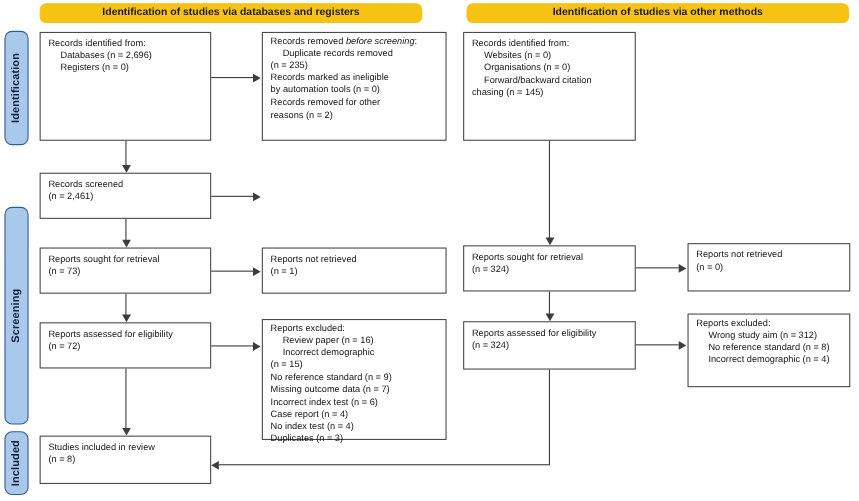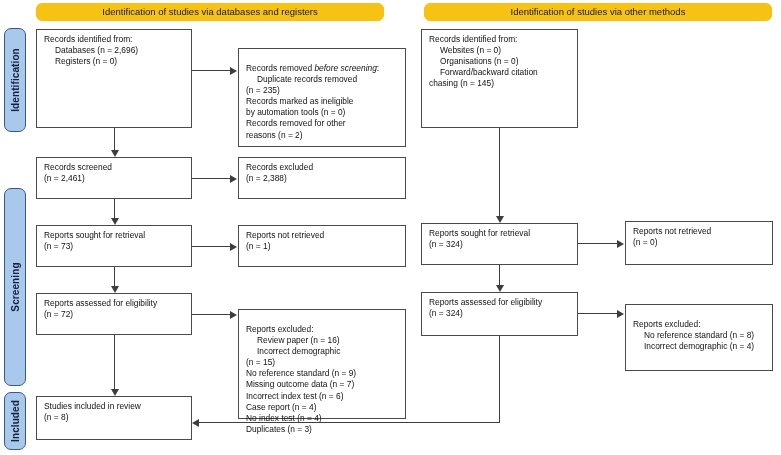--- a/index.html
+++ b/index.html
@@ -40,39 +40,38 @@
   .banner {
     position: absolute;
     background: #f6c213;
     border: 1px solid #f6c213;
     border-radius: 6px;
     box-sizing: border-box;
     display: flex;
     align-items: center;
     justify-content: center;
     font-size: 9.5px;
-    font-weight: normal;
+    font-weight: bold;
     color: #1a1a1a;
     text-align: center;
     line-height: 1.15;
   }
   
   .fbox {
     position: absolute;
     background: #ffffff;
     border: 1px solid #4a4a4a;
     box-sizing: border-box;
     display: flex;
     align-items: flex-start;
     padding: 4px 6px 4px 7px;
   }
   .fbox.top-align {
     align-items: flex-start;
-    padding-top: 14px;
-    margin-top: 19px;
+    padding-top: 2px;
   }
   .fbox-text {
     font-size: 8.4px;
     line-height: 1.32;
     color: #111111;
     white-space: pre-wrap;
     width: 100%;
   }
   .fbox-text .ind {
     padding-left: 11px;
@@ -142,23 +141,20 @@
   <div class="conn h" style="left:192px; top:70px; width:38px;"></div>
   <div class="arrow right" style="left:230px; top:66.5px;"></div>
 
   <div class="conn v" style="left:114px; top:128px; height:24px;"></div>
   <div class="arrow down" style="left:110.5px; top:150px;"></div>
 
   <div class="fbox" style="left:36px; top:157px; width:156px; height:42px;">
     <div class="fbox-text"><span>Records screened</span><br><span>(n = 2,461)</span></div>
   </div>
 
-  <div class="fbox" style="left:238px; top:157px; width:168px; height:42px;">
-    <div class="fbox-text"><span>Records excluded</span><br><span>(n = 2,388)</span></div>
-  </div>
 
   <div class="conn h" style="left:192px; top:178px; width:38px;"></div>
   <div class="arrow right" style="left:230px; top:174.5px;"></div>
 
   <div class="conn v" style="left:114px; top:199px; height:21px;"></div>
   <div class="arrow down" style="left:110.5px; top:218px;"></div>
 
   <div class="fbox" style="left:36px; top:225px; width:156px; height:42px;">
     <div class="fbox-text"><span>Reports sought for retrieval</span><br><span>(n = 73)</span></div>
   </div>
@@ -210,21 +206,21 @@
   <div class="arrow right" style="left:617px; top:239.5px;"></div>
 
   <div class="conn v" style="left:499px; top:265px; height:22px;"></div>
   <div class="arrow down" style="left:495.5px; top:285px;"></div>
 
   <div class="fbox" style="left:421px; top:292px; width:157px; height:44px;">
     <div class="fbox-text"><span>Reports assessed for eligibility</span><br><span>(n = 324)</span></div>
   </div>
 
   <div class="fbox top-align" style="left:625px; top:285px; width:148px; height:67px;">
-    <div class="fbox-text"><span>Reports excluded:</span><span class="ind">No reference standard (n = 8)</span><span class="ind">Incorrect demographic (n = 4)</span></div>
+    <div class="fbox-text"><span>Reports excluded:</span><span class="ind">Wrong study aim (n = 312)</span><span class="ind">No reference standard (n = 8)</span><span class="ind">Incorrect demographic (n = 4)</span></div>
   </div>
 
   <div class="conn h" style="left:578px; top:313px; width:39px;"></div>
   <div class="arrow right" style="left:617px; top:309.5px;"></div>
 
   <div class="conn v" style="left:499px; top:336px; height:87px;"></div>
   <div class="conn h" style="left:199px; top:422px; width:300px;"></div>
   <div class="arrow left" style="left:192px; top:418.5px;"></div>
 
 </div>

